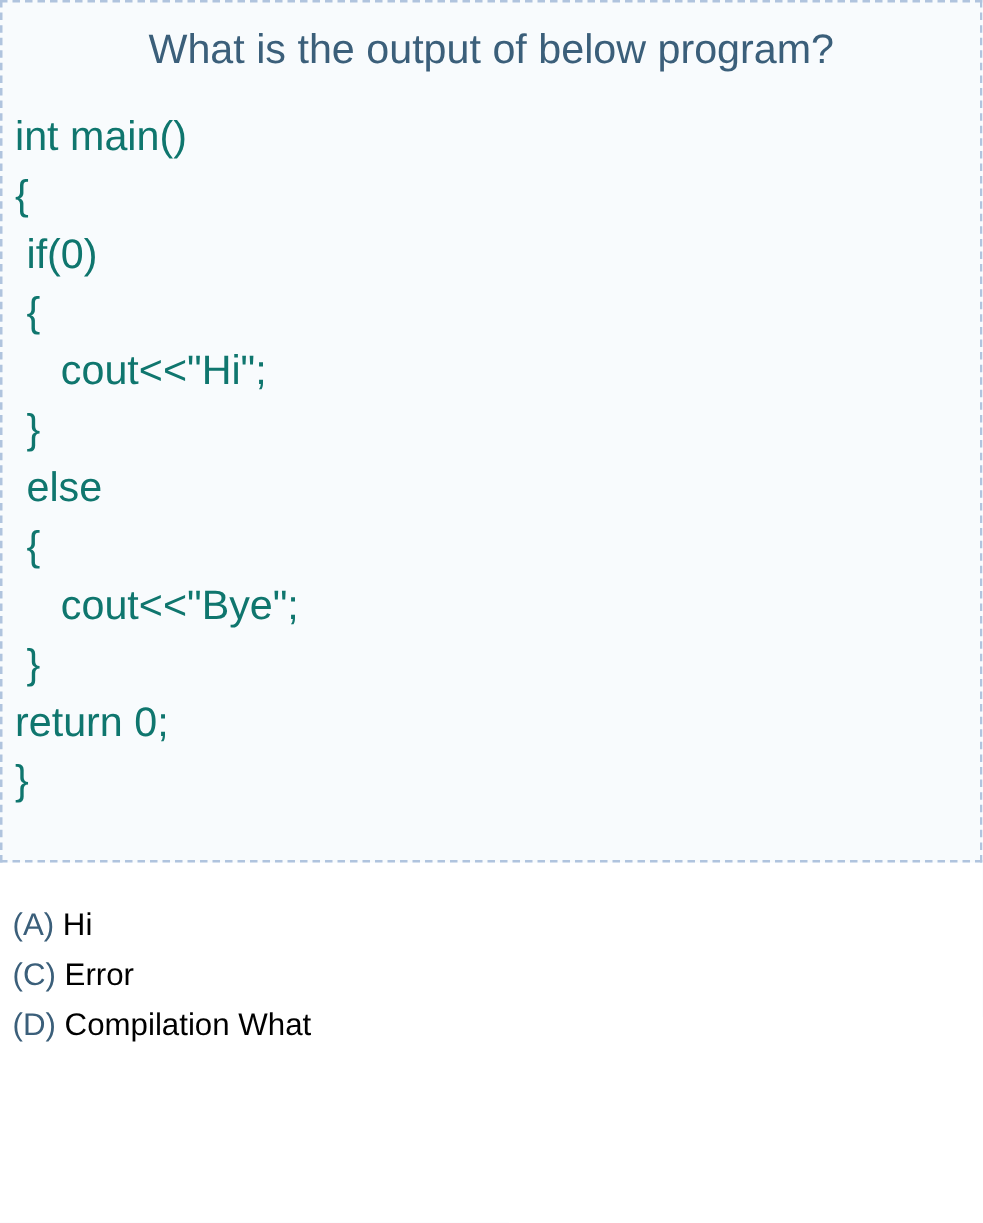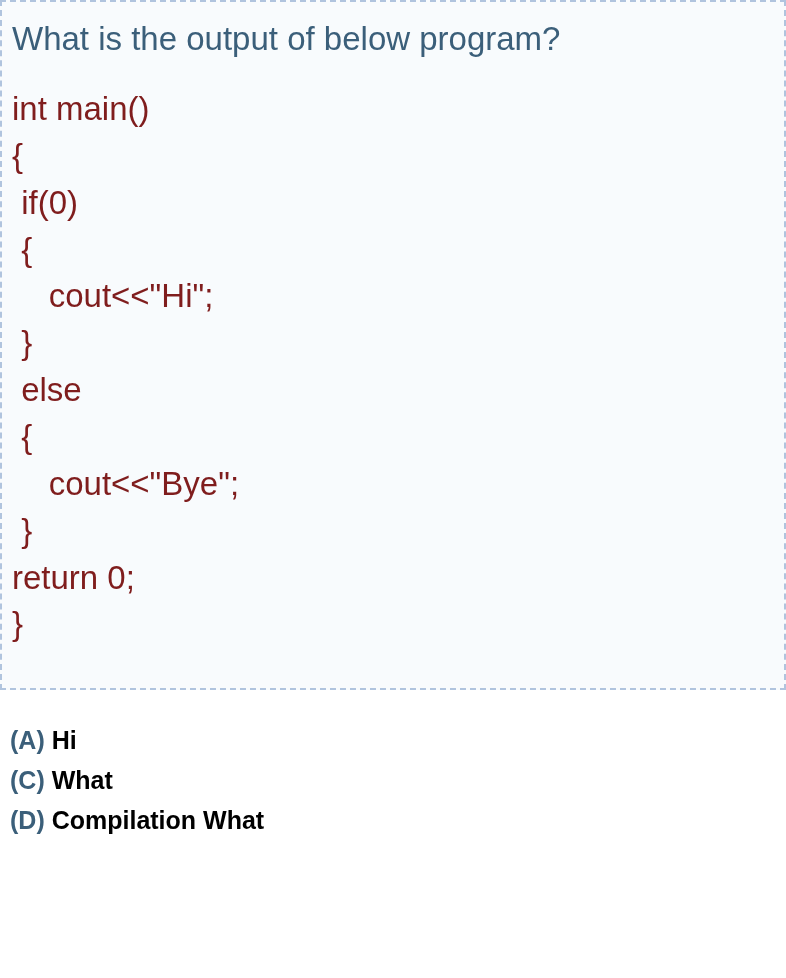--- a/index.html
+++ b/index.html
@@ -13,37 +13,37 @@
       border: 2px dashed #b0c4de;
       background: #f8fbfd;
       padding: 10px 10px 40px 10px;
       box-sizing: border-box;
     }
     .question-title {
       color: #3b5f7a;
       font-size: 33px;
       margin: 8px 0 28px 0;
       font-weight: normal;
+      text-align: center;
     }
     .code-block {
-      color: #7f1d1d;
+      color: #0f766e;
       font-size: 33px;
       line-height: 1.42;
       font-family: Arial, Helvetica, sans-serif;
       white-space: pre;
     }
     .answers {
       padding: 30px 10px 10px 10px;
       font-size: 25px;
       line-height: 1.6;
     }
     .answer-item {
       display: block;
       color: #000000;
-      font-weight: bold;
     }
     .answer-label {
       color: #3b5f7a;
     }
     .answer-text {
       color: #000000;
     }
   </style>
 </head>
 <body>
@@ -62,18 +62,18 @@
  }
 return 0;
 }</div>
 </div>
 
 <div class="answers">
   <div class="answer-item">
     <span class="answer-label">(A)</span><span class="answer-text"> Hi</span>
   </div>
   <div class="answer-item">
-    <span class="answer-label">(C)</span><span class="answer-text"> What</span>
+    <span class="answer-label">(C)</span><span class="answer-text"> Error</span>
   </div>
   <div class="answer-item">
     <span class="answer-label">(D)</span><span class="answer-text"> Compilation What</span>
   </div>
 </div>
 
 </body></html>

